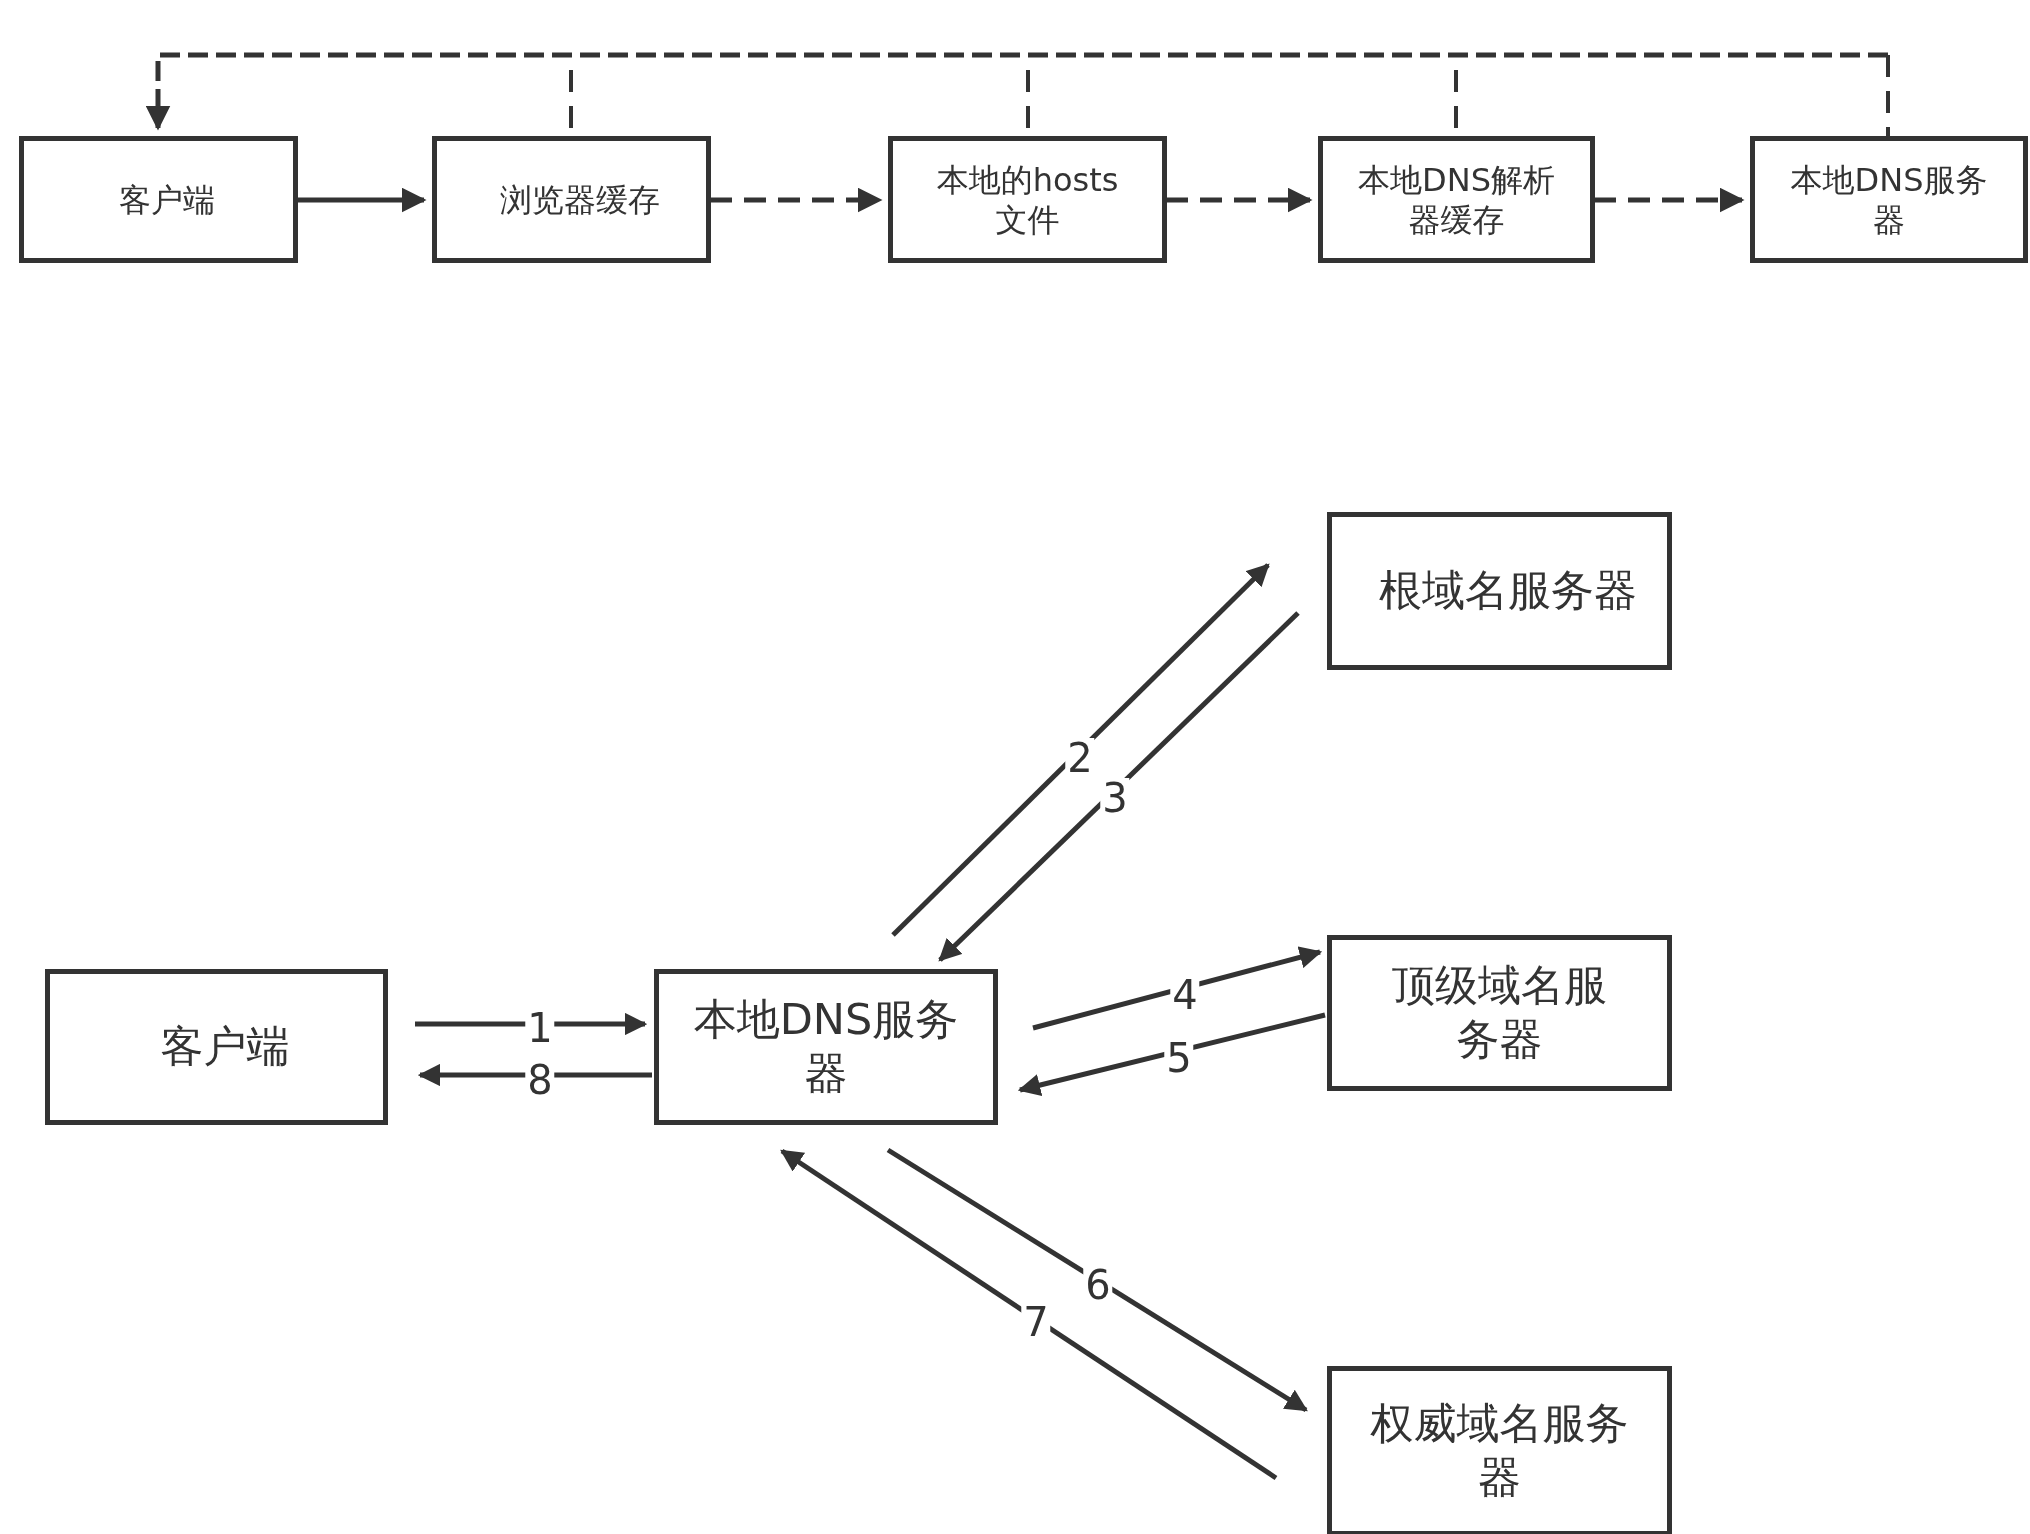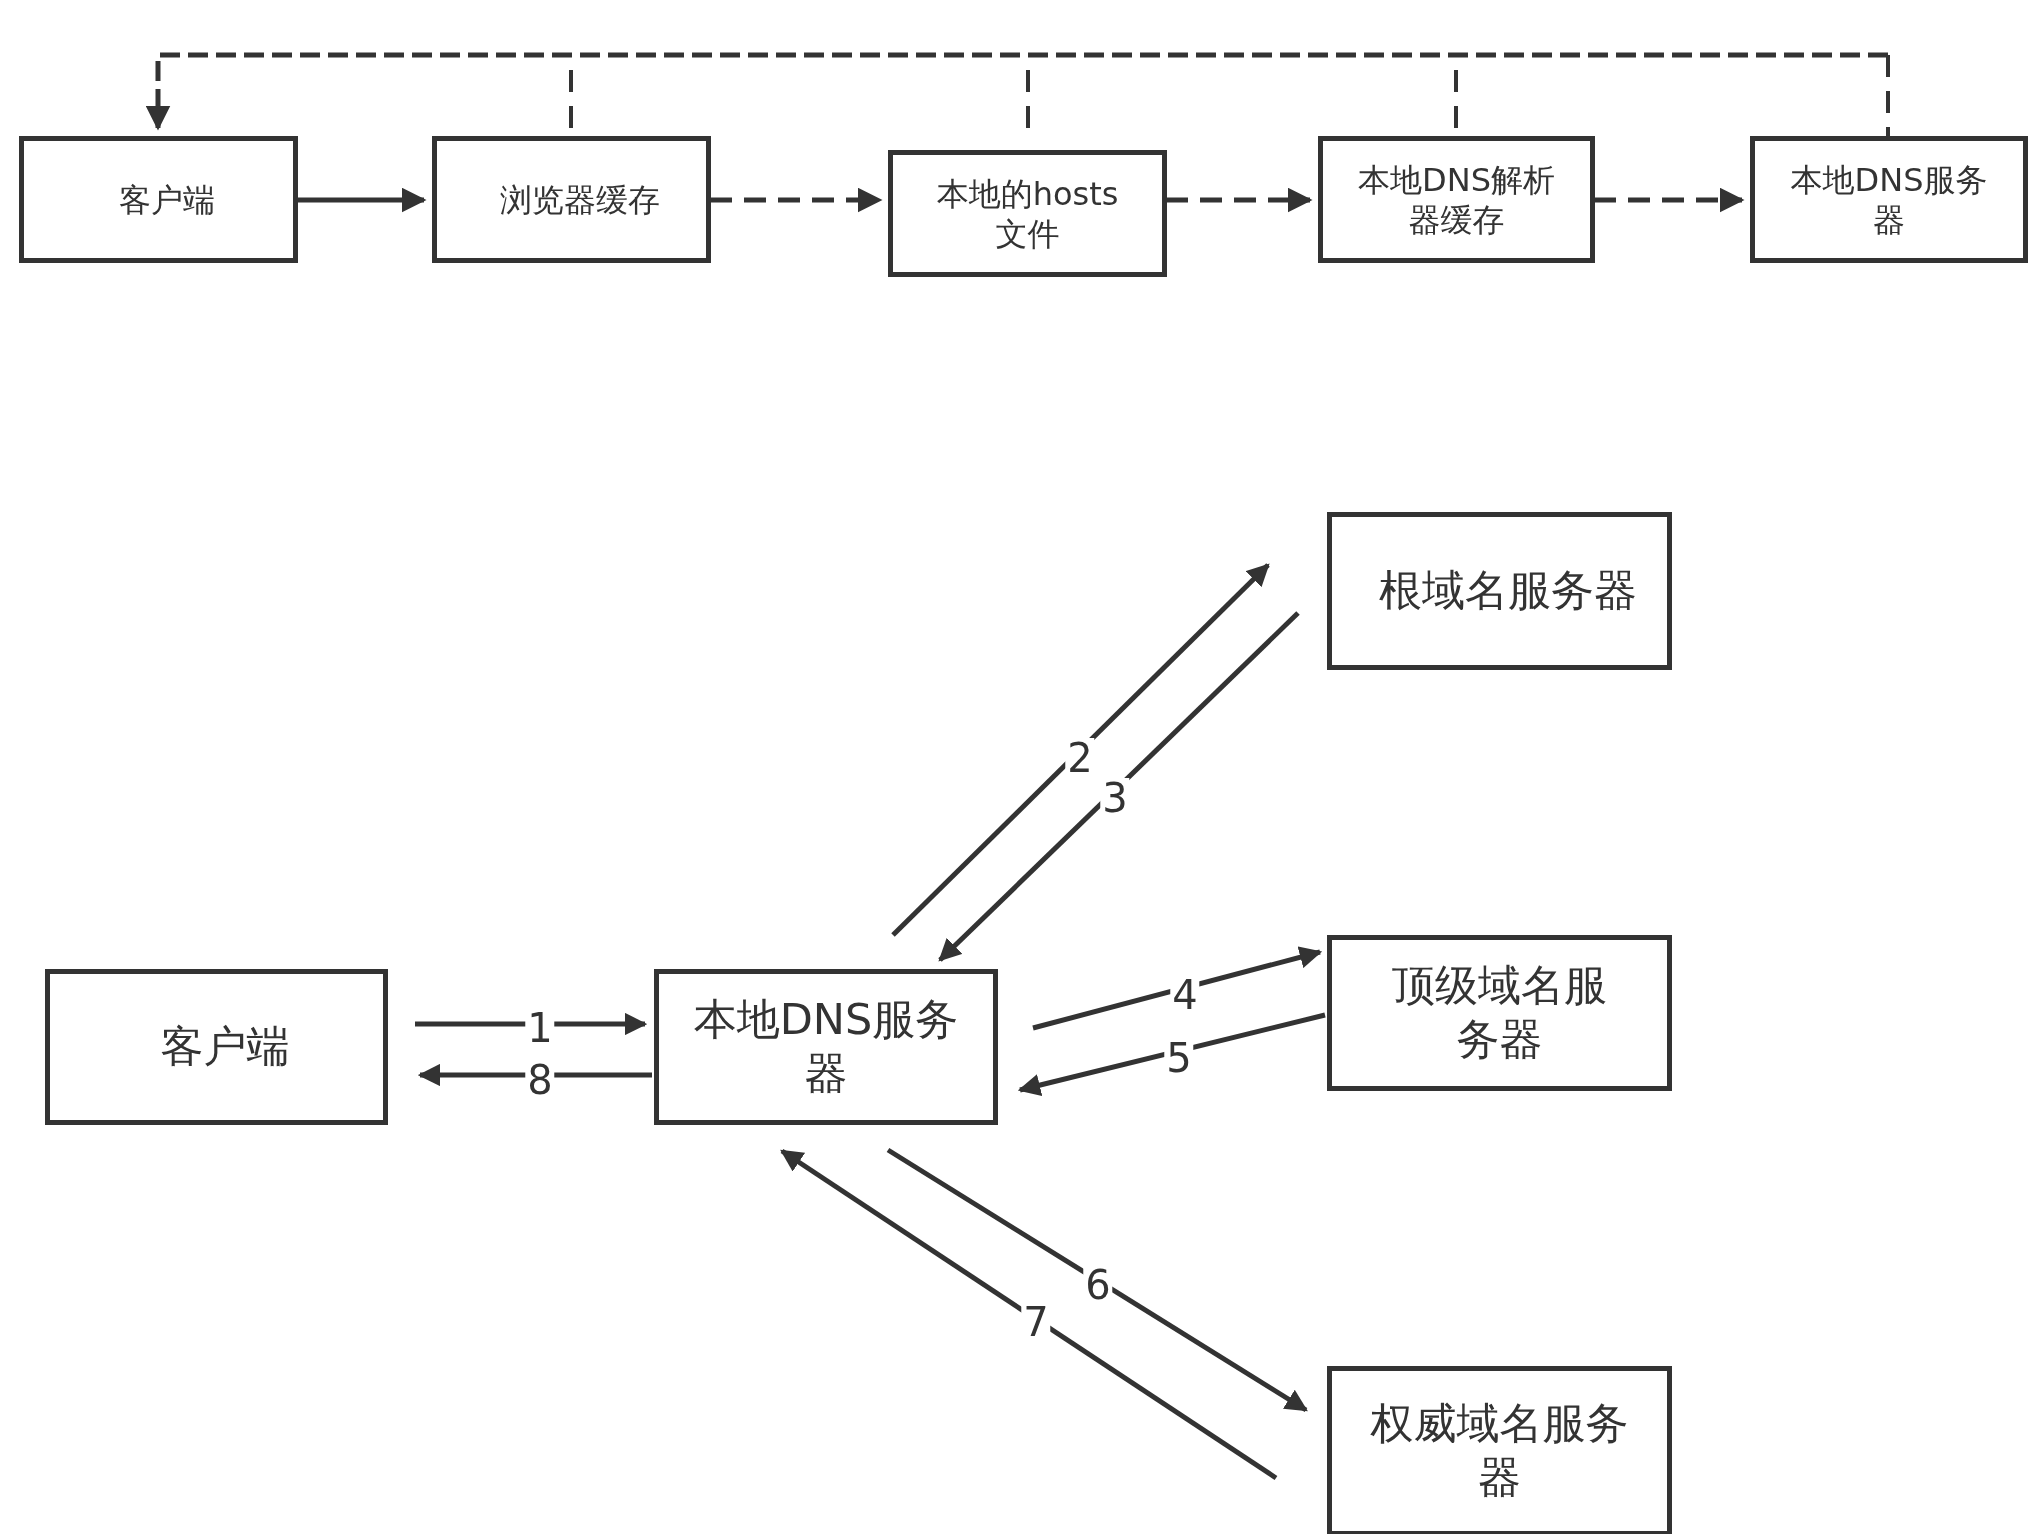--- a/index.html
+++ b/index.html
@@ -52,21 +52,21 @@
   </g>
 </svg>
 
 <div class="top">
   <div class="box" style="left:19px;top:136px;width:279px;height:127px;">
     <span>客户端</span>
   </div>
   <div class="box" style="left:432px;top:136px;width:279px;height:127px;">
     <span>浏览器缓存</span>
   </div>
-  <div class="box" style="left:888px;top:136px;width:279px;height:127px;padding:0 34px;margin-top:14px;">
+  <div class="box" style="left:888px;top:136px;width:279px;height:127px;padding:0 34px;">
     <span>本地的hosts文件</span>
   </div>
   <div class="box" style="left:1318px;top:136px;width:277px;height:127px;padding:0 30px;text-align:center;">
     <span>本地DNS解析器缓存</span>
   </div>
   <div class="box" style="left:1750px;top:136px;width:278px;height:127px;padding:0 30px;">
     <span>本地DNS服务器</span>
   </div>
 </div>
 

